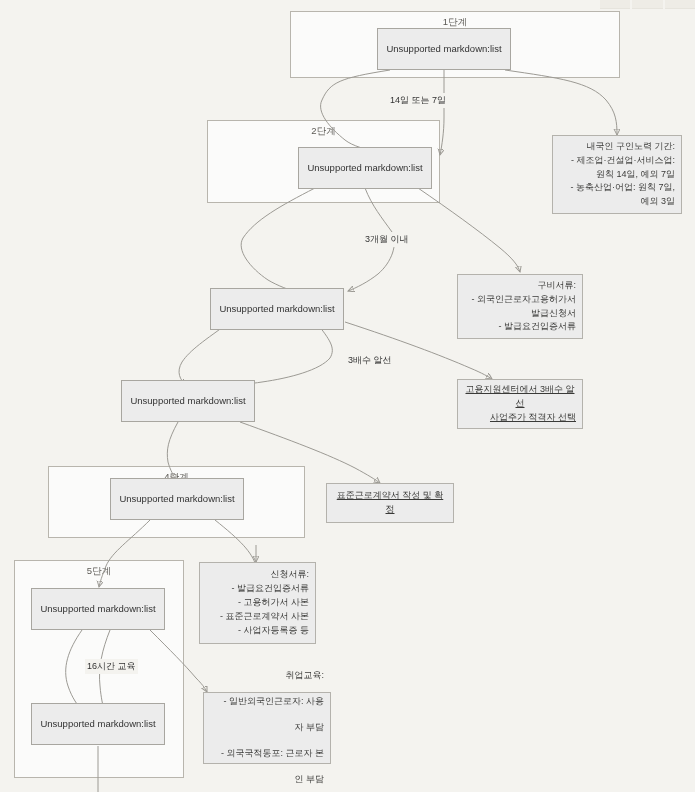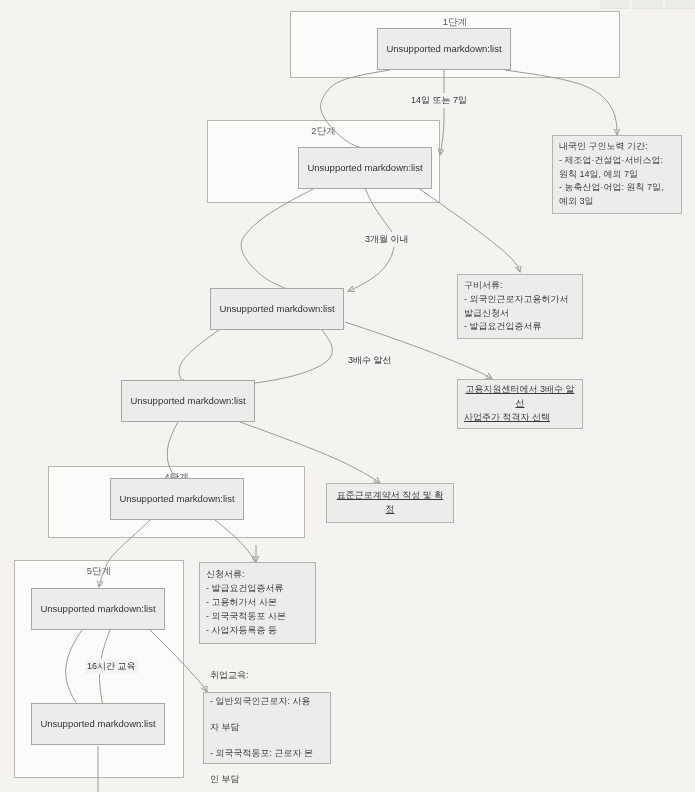--- a/index.html
+++ b/index.html
@@ -69,21 +69,21 @@
   .node .l1, .node .l2 { display: block; }
 
   
   .note {
     position: absolute;
     background: #ececec;
     border: 1px solid #b4b2ac;
     box-sizing: border-box;
     display: flex;
     flex-direction: column;
-    align-items: flex-start;
+    align-items: flex-end;
     justify-content: center;
     font-size: 9px;
     color: #3a3a38;
     line-height: 1.55;
     text-align: center;
     padding: 4px 6px;
   }
   .note span { display: block; white-space: nowrap; }
   .note.wrap span { white-space: normal; text-decoration: underline; }
 
@@ -241,33 +241,33 @@
   </div>
 
   <div class="note wrap" style="left:326px; top:483px; width:128px; height:40px;">
     <span>표준근로계약서 작성 및 확정</span>
   </div>
 
   <div class="note" style="left:199px; top:562px; width:117px; height:82px;">
     <span>신청서류:</span>
     <span>- 발급요건입증서류</span>
     <span>- 고용허가서 사본</span>
-    <span>- 외국국적동포 사본</span>
+    <span>- 표준근로계약서 사본</span>
     <span>- 사업자등록증 등</span>
   </div>
 
   <div class="note" style="left:203px; top:692px; width:128px; height:72px;gap:12px;">
     <span>취업교육:</span>
     <span>- 일반외국인근로자: 사용</span>
     <span>자 부담</span>
     <span>- 외국국적동포: 근로자 본</span>
     <span>인 부담</span>
   </div>
 
-  <div class="edge-label" style="left:409px; top:93px;">14일 또는 7일</div>
+  <div class="edge-label" style="left:388px; top:93px;">14일 또는 7일</div>
 
   <div class="edge-label" style="left:363px; top:232px;">3개월 이내</div>
 
   <div class="edge-label" style="left:346px; top:353px;">3배수 알선</div>
 
   <div class="edge-label" style="left:85px; top:659px;">16시간 교육</div>
 
 </div>
 
 </body></html>

